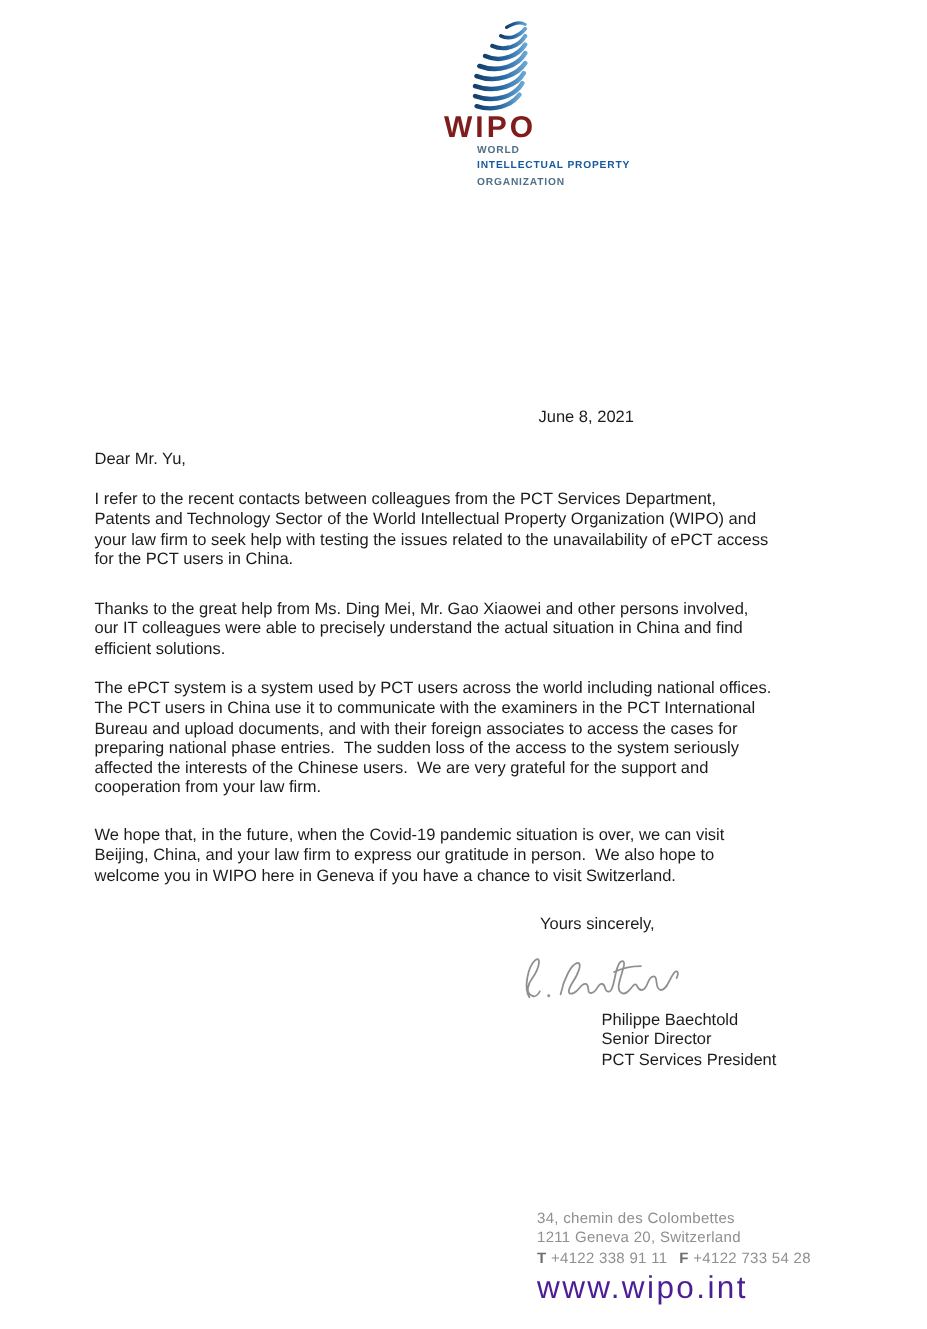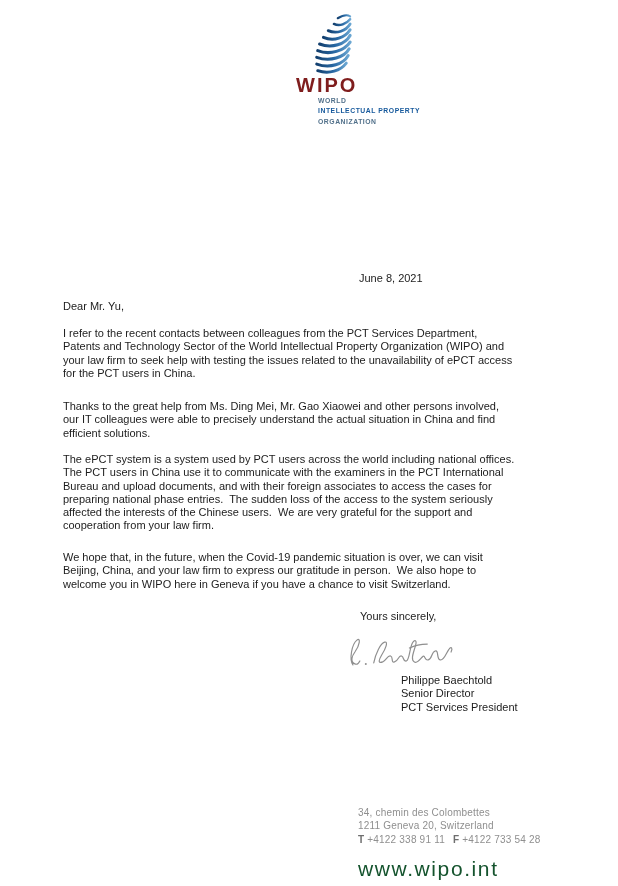--- a/index.html
+++ b/index.html
@@ -58,23 +58,23 @@
   .footer-line {
     font-size: 10px;
     line-height: 13.4px;
     color: #8f8f8f;
     letter-spacing: 0.2px;
     white-space: nowrap;
   }
   .footer-line .lbl { font-weight: bold; color: #6e6e6e; }
   .footer-line .gap { display: inline-block; width: 8px; }
   .website {
-    margin-top: 11px;
+    margin-top: 1px;
     font-size: 21px;
-    color: #14532d;
+    color: #4c1d95;
     letter-spacing: 1.6px;
     white-space: nowrap;
   }
 </style>
 </head>
 <body>
 
 <div class="page">
 
   <div class="logo">

